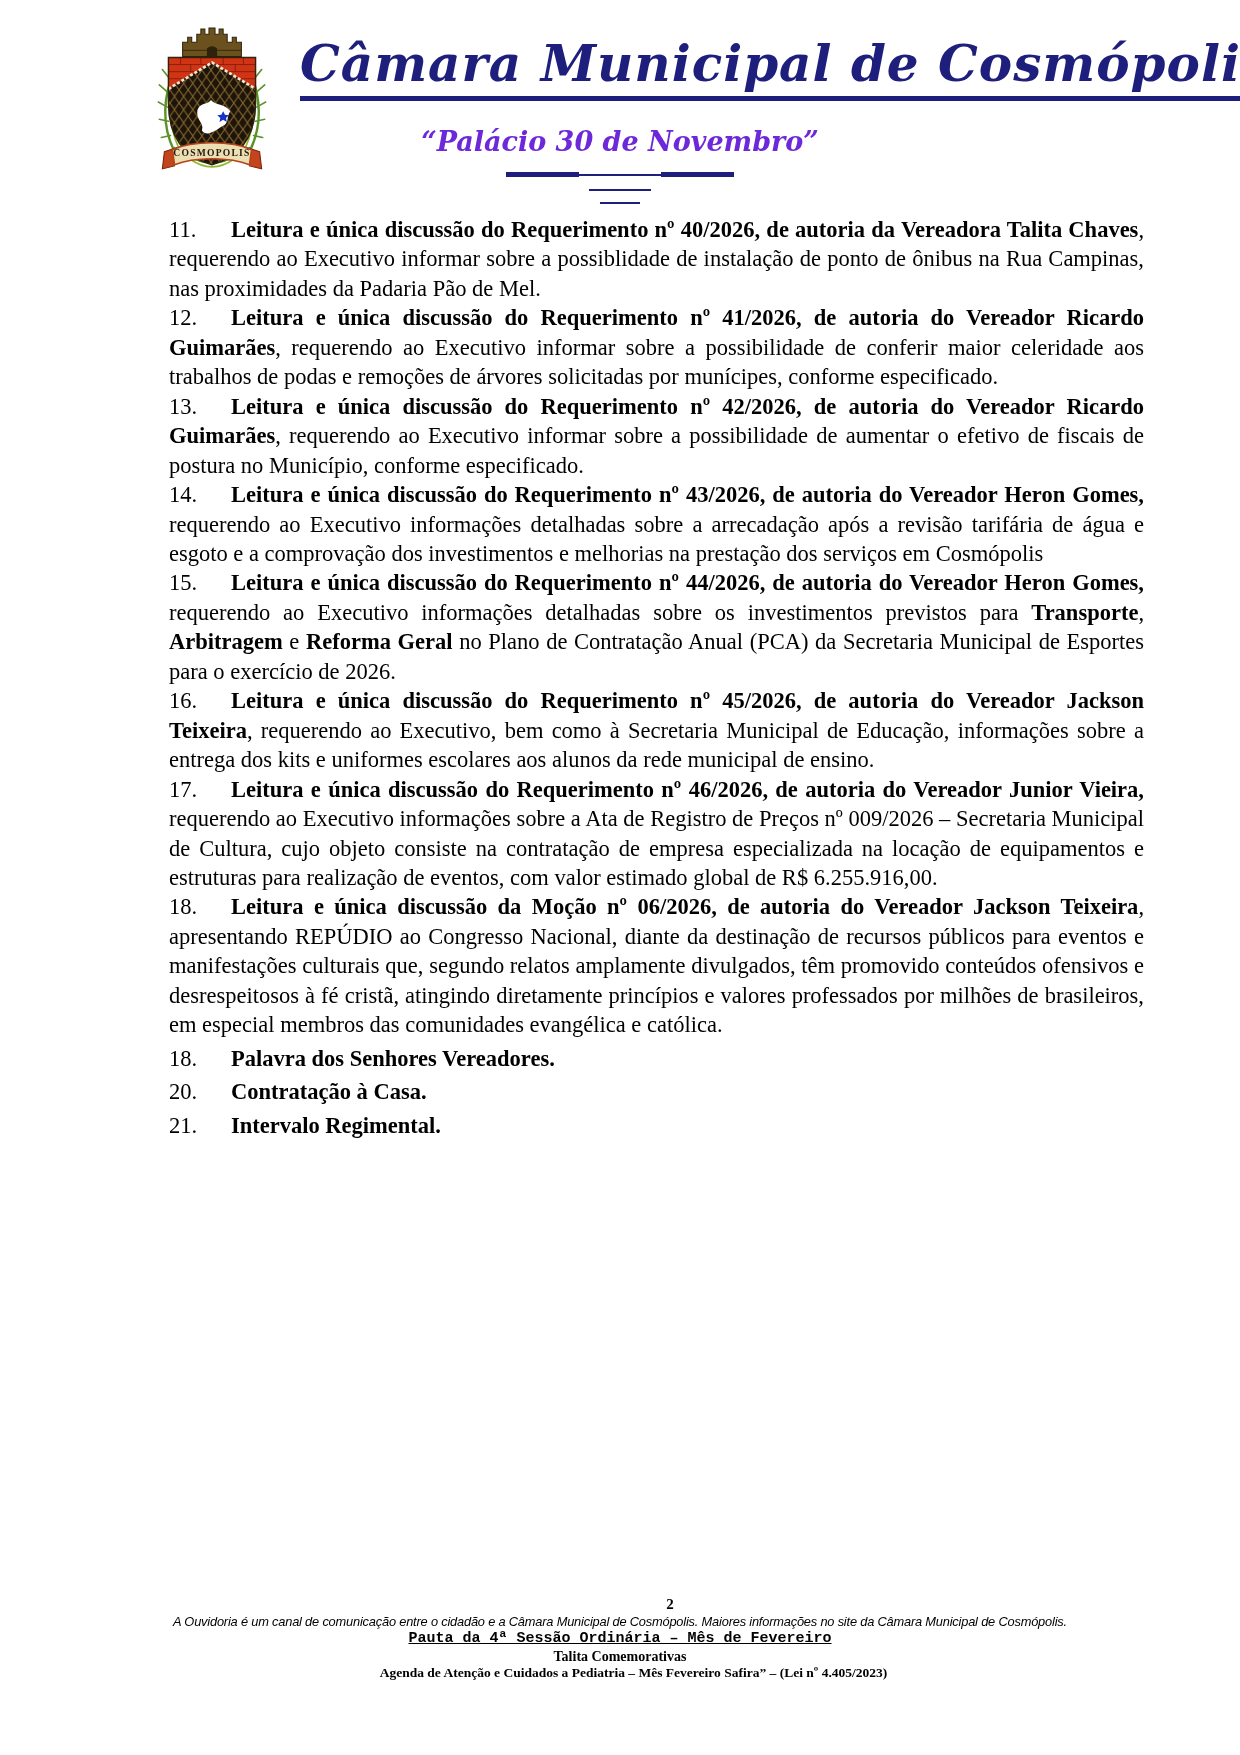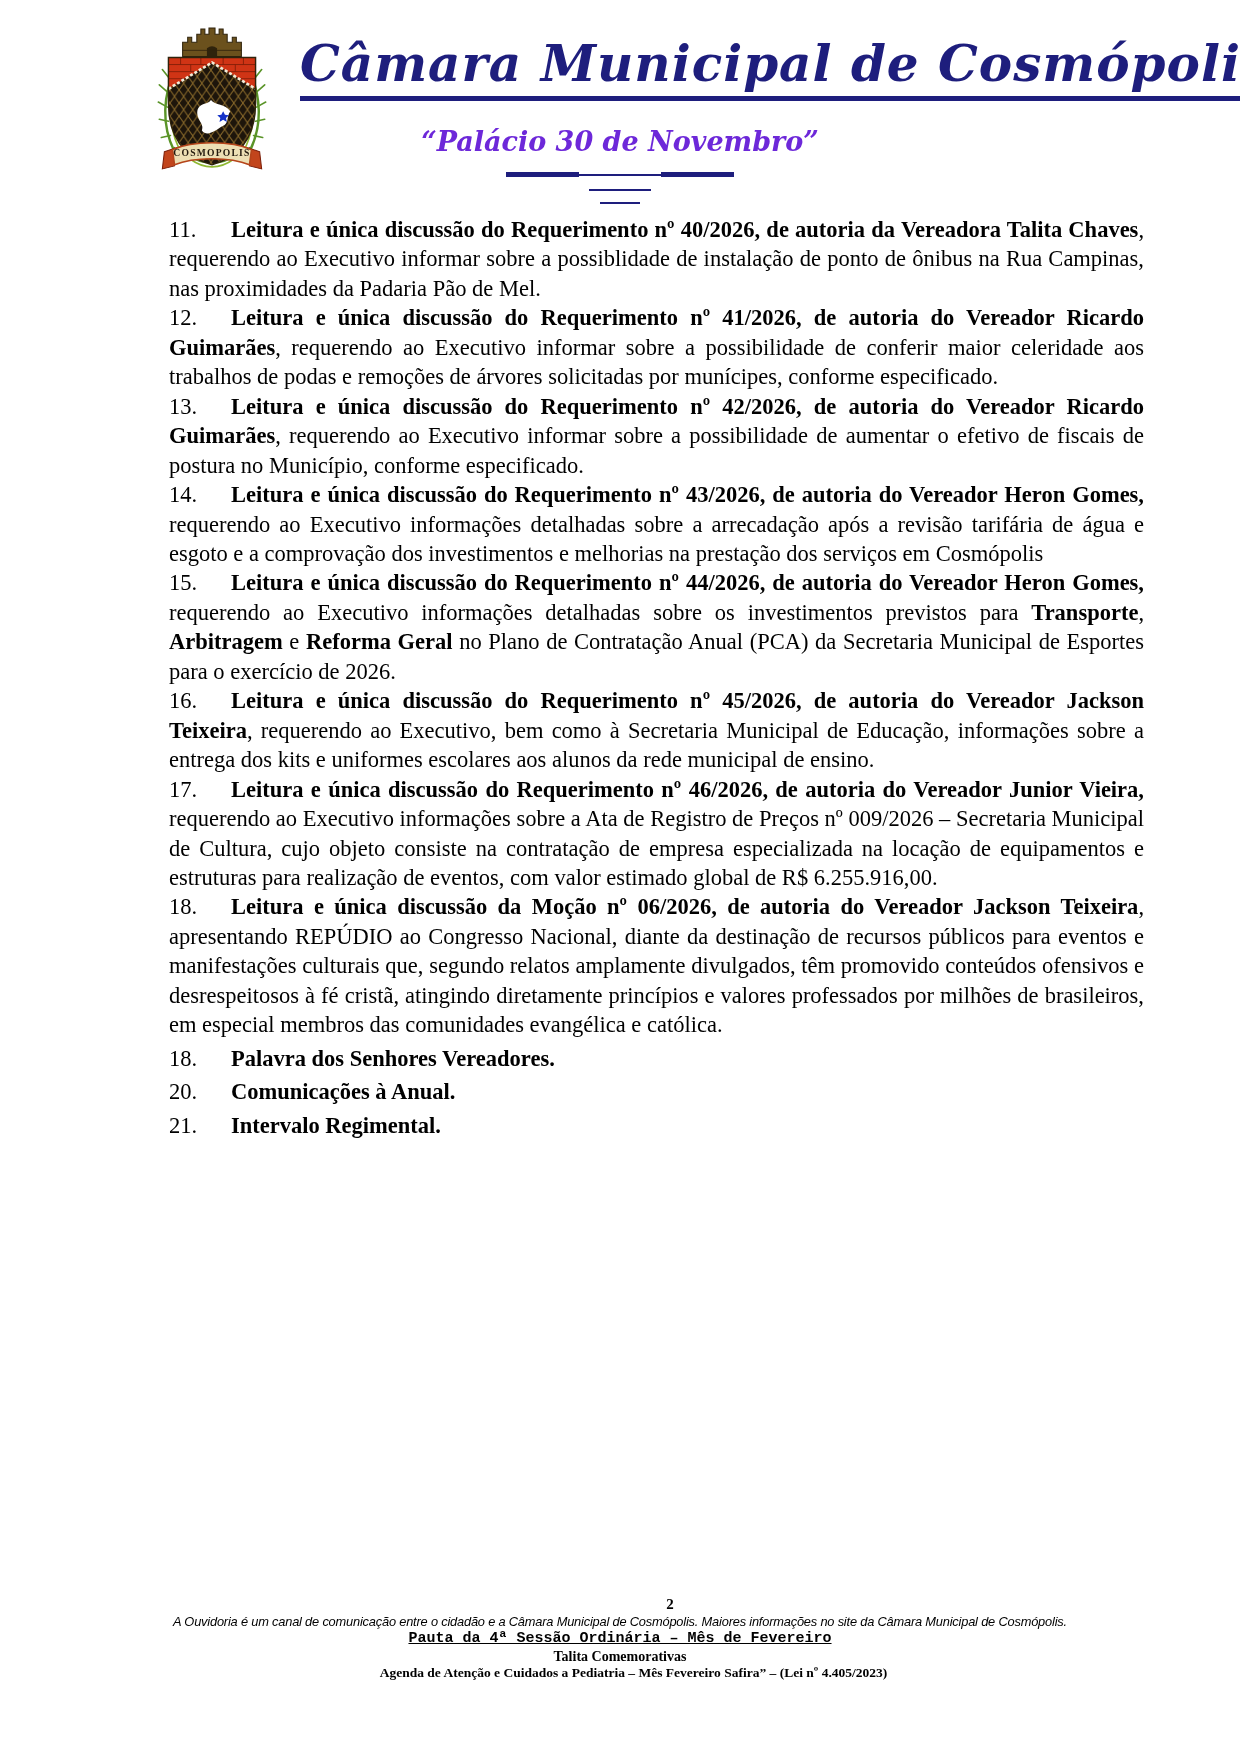--- a/index.html
+++ b/index.html
@@ -157,21 +157,21 @@
   <div class="content">
       <p class="item"><span class="num">11.</span><b>Leitura e única discussão do Requerimento nº 40/2026, de autoria da Vereadora Talita Chaves</b><span>, requerendo ao Executivo informar sobre a possiblidade de instalação de ponto de ônibus na Rua Campinas, nas proximidades da Padaria Pão de Mel.</span></p>
       <p class="item"><span class="num">12.</span><b>Leitura e única discussão do Requerimento nº 41/2026, de autoria do Vereador Ricardo Guimarães</b><span>, requerendo ao Executivo informar sobre a possibilidade de conferir maior celeridade aos trabalhos de podas e remoções de árvores solicitadas por munícipes, conforme especificado.</span></p>
       <p class="item"><span class="num">13.</span><b>Leitura e única discussão do Requerimento nº 42/2026, de autoria do Vereador Ricardo Guimarães</b><span>, requerendo ao Executivo informar sobre a possibilidade de aumentar o efetivo de fiscais de postura no Município, conforme especificado.</span></p>
       <p class="item"><span class="num">14.</span><b>Leitura e única discussão do Requerimento nº 43/2026, de autoria do Vereador Heron Gomes,</b><span> requerendo ao Executivo informações detalhadas sobre a arrecadação após a revisão tarifária de água e esgoto e a comprovação dos investimentos e melhorias na prestação dos serviços em Cosmópolis</span></p>
       <p class="item"><span class="num">15.</span><b>Leitura e única discussão do Requerimento nº 44/2026, de autoria do Vereador Heron Gomes,</b><span> requerendo ao Executivo informações detalhadas sobre os investimentos previstos para </span><b>Transporte</b><span>, </span><b>Arbitragem</b><span> e </span><b>Reforma Geral</b><span> no Plano de Contratação Anual (PCA) da Secretaria Municipal de Esportes para o exercício de 2026.</span></p>
       <p class="item"><span class="num">16.</span><b>Leitura e única discussão do Requerimento nº 45/2026, de autoria do Vereador Jackson Teixeira</b><span>, requerendo ao Executivo, bem como à Secretaria Municipal de Educação, informações sobre a entrega dos kits e uniformes escolares aos alunos da rede municipal de ensino.</span></p>
       <p class="item"><span class="num">17.</span><b>Leitura e única discussão do Requerimento nº 46/2026, de autoria do Vereador Junior Vieira,</b><span> requerendo ao Executivo informações sobre a Ata de Registro de Preços nº 009/2026 – Secretaria Municipal de Cultura, cujo objeto consiste na contratação de empresa especializada na locação de equipamentos e estruturas para realização de eventos, com valor estimado global de R$ 6.255.916,00.</span></p>
       <p class="item"><span class="num">18.</span><b>Leitura e única discussão da Moção nº 06/2026, de autoria do Vereador Jackson Teixeira</b><span>, apresentando REPÚDIO ao Congresso Nacional, diante da destinação de recursos públicos para eventos e manifestações culturais que, segundo relatos amplamente divulgados, têm promovido conteúdos ofensivos e desrespeitosos à fé cristã, atingindo diretamente princípios e valores professados por milhões de brasileiros, em especial membros das comunidades evangélica e católica.</span></p>
       <p class="item"><span class="num">18.</span><b>Palavra dos Senhores Vereadores.</b></p>
-      <p class="item"><span class="num">20.</span><b>Comunicações à Anual.</b></p>
+      <p class="item"><span class="num">20.</span><b>Contratação à Casa.</b></p>
       <p class="item"><span class="num">21.</span><b>Intervalo Regimental.</b></p>
     </div>
 
   <div class="footer">
     <div class="f-page">2</div>
     <div class="f-note">A Ouvidoria é um canal de comunicação entre o cidadão e a Câmara Municipal de Cosmópolis. Maiores informações no site da Câmara Municipal de Cosmópolis.</div>
     <div class="f-pauta">Pauta da 4ª Sessão Ordinária – Mês de Fevereiro</div>
     <div class="f-datas">Talita Comemorativas</div>
     <div class="f-line">Agenda de Atenção e Cuidados a Pediatria – Mês Fevereiro Safira” – (Lei nº 4.405/2023)</div>
   </div>

